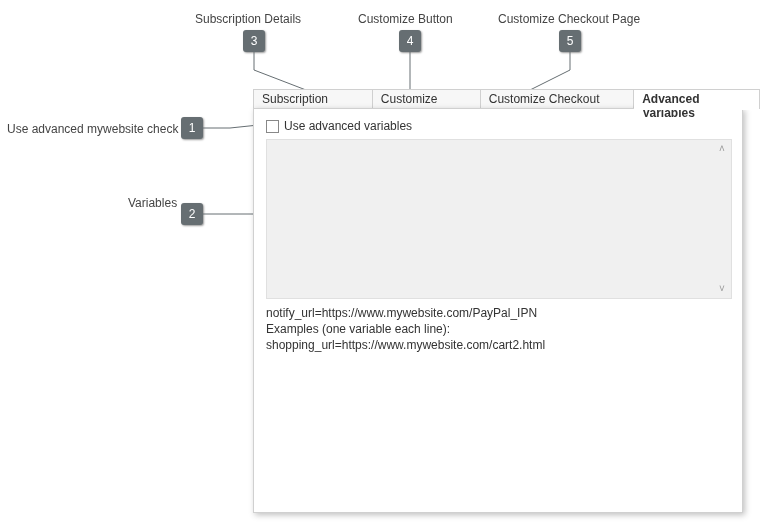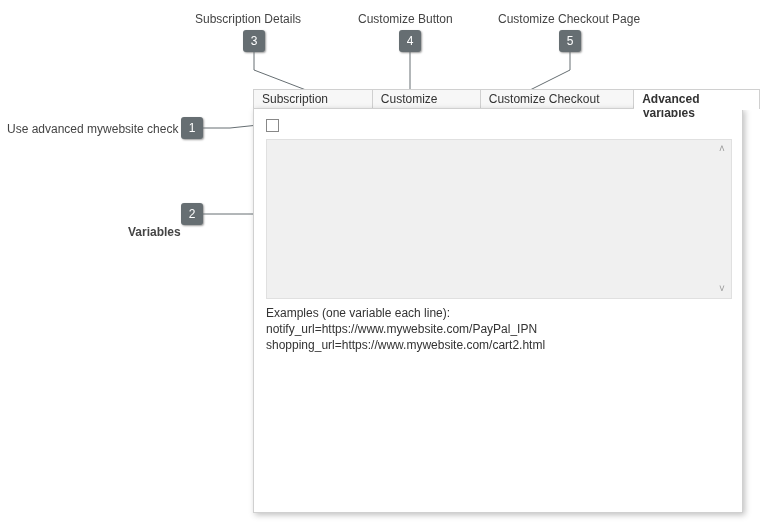--- a/index.html
+++ b/index.html
@@ -127,21 +127,21 @@
   }
 </style>
 </head>
 <body>
 
 <div class="callout-label" style="left:195px; top:12px;">Subscription Details</div>
 <div class="callout-label" style="left:358px; top:12px;">Customize Button</div>
 <div class="callout-label" style="left:498px; top:12px;">Customize Checkout Page</div>
 
 <div class="callout-label" style="left:7px; top:122px;">Use advanced mywebsite check</div>
-<div class="callout-label" style="left:128px; top:225px;font-weight:bold;">Variables</div>
+<div class="callout-label" style="left:128px; top:196px;">Variables</div>
 
 <div class="callout-badge" style="left:243px; top:30px;">3</div>
 <div class="callout-badge" style="left:399px; top:30px;">4</div>
 <div class="callout-badge" style="left:559px; top:30px;">5</div>
 <div class="callout-badge" style="left:181px; top:117px;">1</div>
 <div class="callout-badge" style="left:181px; top:203px;">2</div>
 
 <svg class="leaders">
 
   <line x1="254" y1="52" x2="254" y2="70"></line>
@@ -163,23 +163,24 @@
 <div class="tabbar">
   <div class="tab">Subscription Details</div>
   <div class="tab">Customize Button</div>
   <div class="tab">Customize Checkout Page</div>
   <div class="tab active">Advanced Variables</div>
 </div>
 
 <div class="panel">
   <div class="chk-wrap">
     <div class="chk"></div>
+    <span>Use advanced variables</span>
   </div>
   <div class="vars-box">
     <div class="scroll-up">˄</div>
     <div class="scroll-down">˅</div>
   </div>
   <div class="examples">
+    <div>notify_url=https://www.mywebsite.com/PayPal_IPN</div>
     <div>Examples (one variable each line):</div>
-    <div>notify_url=https://www.mywebsite.com/PayPal_IPN</div>
     <div>shopping_url=https://www.mywebsite.com/cart2.html</div>
   </div>
 </div>
 
 </body></html>

